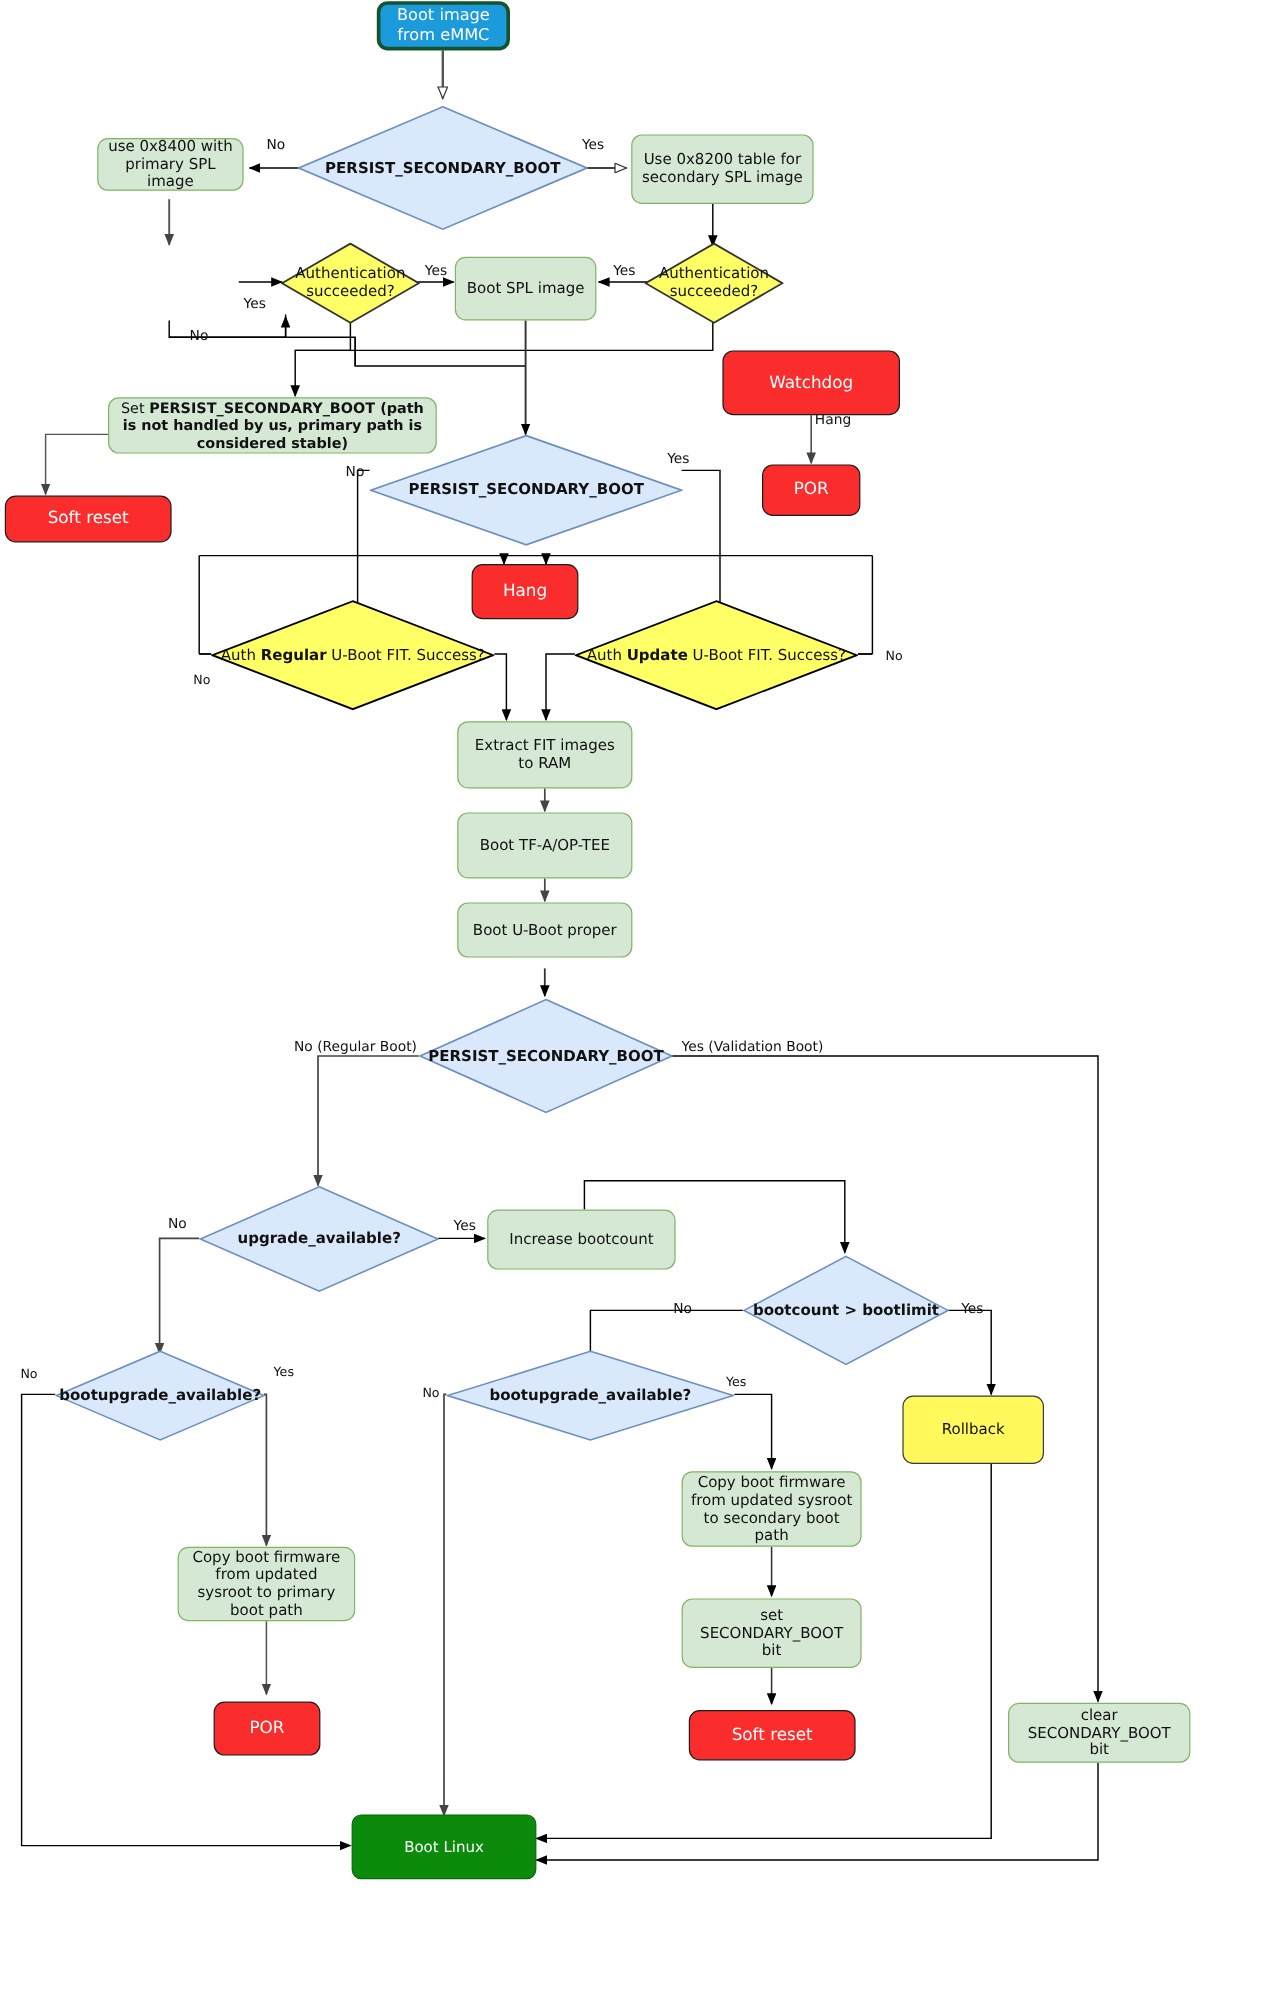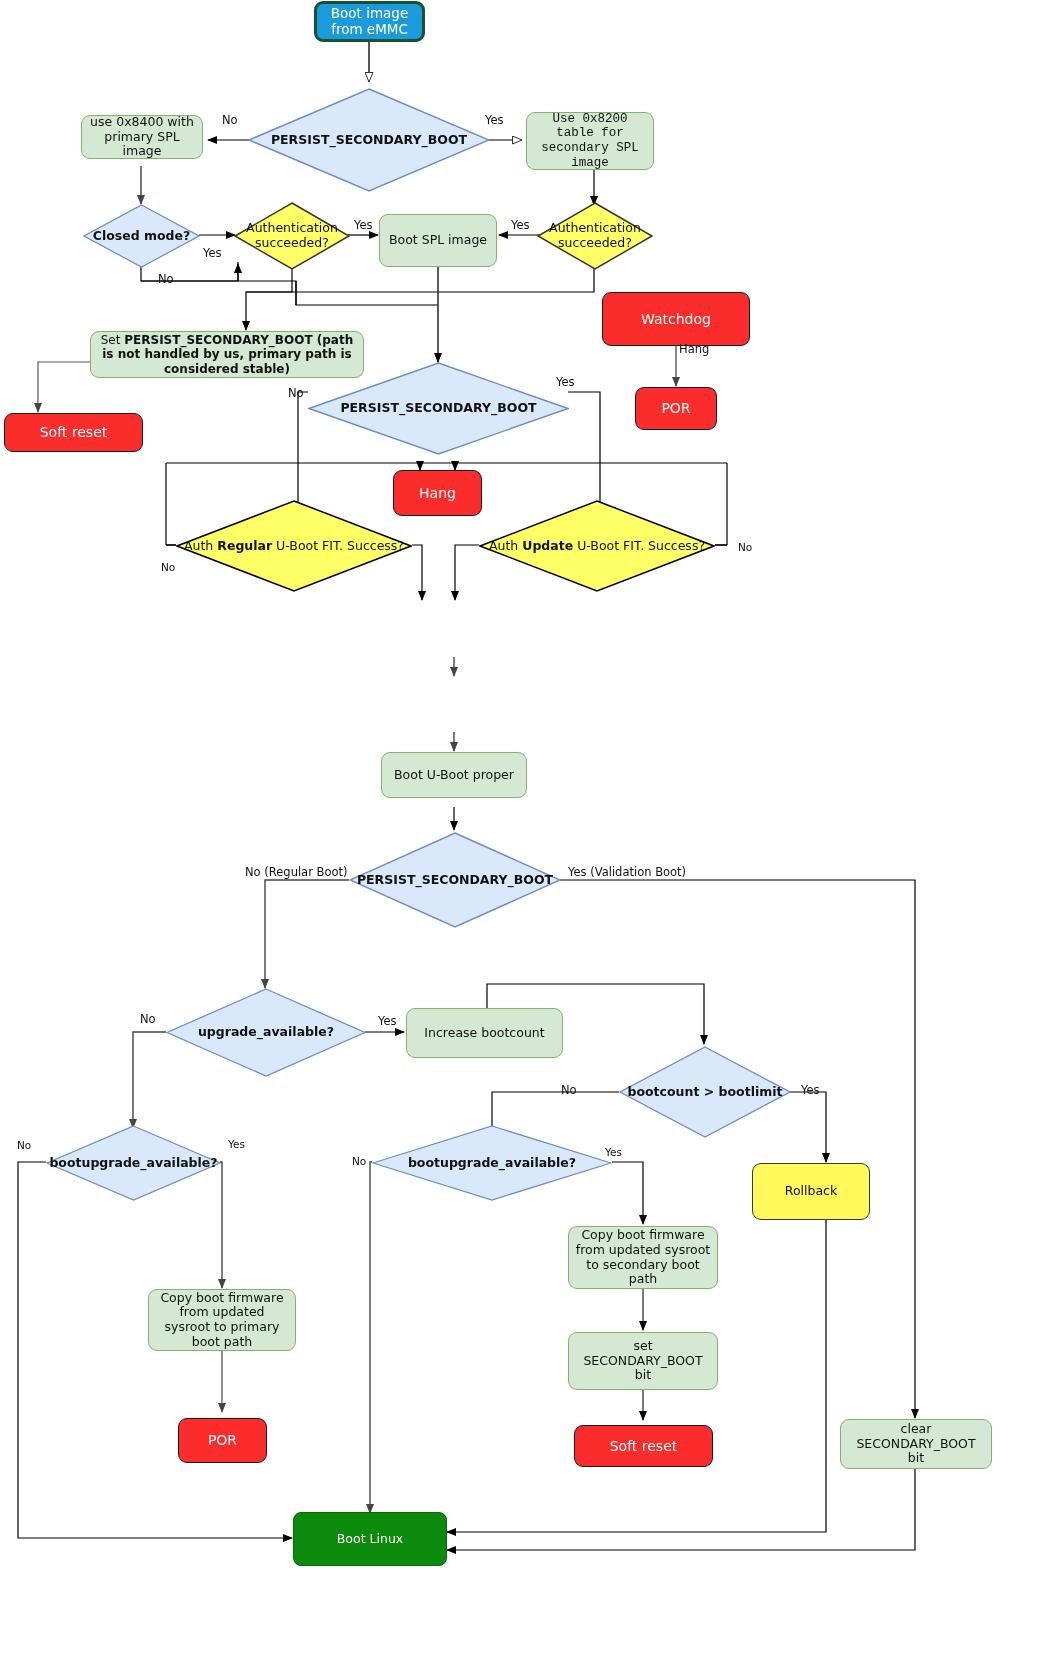--- a/index.html
+++ b/index.html
@@ -155,30 +155,24 @@
     <svg class="shape" viewBox="0 0 242 104" preserveAspectRatio="none">
       <polygon points="121,1 241,52 121,103 1,52" fill="#dae8fc" stroke="#6c8ebf" stroke-width="1.4"></polygon>
     </svg>
     <span class="lbl">PERSIST_SECONDARY_BOOT</span>
   </div>
 
   <div class="node proc" style="left:81px;top:115px;width:122px;height:44px;">
     <span class="lbl">use 0x8400 with primary SPL image</span>
   </div>
 
-  <div class="node proc" style="left:526px;top:112px;width:128px;height:58px;font-family:Liberation Mono, monospace;">
+  <div class="node proc" style="left:526px;top:112px;width:152px;height:58px;">
     <span class="lbl">Use 0x8200 table for secondary SPL image</span>
   </div>
 
-  <div class="dia blue" style="left:83px;top:204px;width:117px;height:64px;">
-    <svg class="shape" viewBox="0 0 117 64" preserveAspectRatio="none">
-      <polygon points="58.5,1 116,32 58.5,63 1,32" fill="#dae8fc" stroke="#6c8ebf" stroke-width="1.2"></polygon>
-    </svg>
-    <span class="lbl nbold">Closed mode?</span>
-  </div>
 
   <div class="dia" style="left:234px;top:202px;width:116px;height:68px;">
     <svg class="shape" viewBox="0 0 116 68" preserveAspectRatio="none">
       <polygon points="58,1 115,34 58,67 1,34" fill="#ffff66" stroke="#333" stroke-width="1.5"></polygon>
     </svg>
     <span class="lbl">Authentication succeeded?</span>
   </div>
 
   <div class="dia" style="left:537px;top:202px;width:116px;height:68px;">
     <svg class="shape" viewBox="0 0 116 68" preserveAspectRatio="none">
@@ -225,21 +219,27 @@
     <span class="lbl"><span>Auth </span><span class="bold">Update</span><span> U-Boot FIT. Success?</span></span>
   </div>
 
   <div class="dia" style="left:176px;top:500px;width:236px;height:92px;">
     <svg class="shape" viewBox="0 0 236 92" preserveAspectRatio="none">
       <polygon points="118,1 235,46 118,91 1,46" fill="#ffff66" stroke="#000" stroke-width="1.5"></polygon>
     </svg>
     <span class="lbl"><span>Auth </span><span class="bold">Regular</span><span> U-Boot FIT. Success?</span></span>
   </div>
 
-
+  <div class="node proc" style="left:381px;top:601px;width:146px;height:56px;">
+    <span class="lbl">Extract FIT images to RAM</span>
+  </div>
+
+  <div class="node proc" style="left:381px;top:677px;width:146px;height:55px;">
+    <span class="lbl">Boot TF-A/OP-TEE</span>
+  </div>
 
   <div class="node proc" style="left:381px;top:752px;width:146px;height:46px;">
     <span class="lbl">Boot U-Boot proper</span>
   </div>
 
   <div class="dia blue" style="left:349px;top:832px;width:212px;height:96px;">
     <svg class="shape" viewBox="0 0 212 96" preserveAspectRatio="none">
       <polygon points="106,1 211,48 106,95 1,48" fill="#dae8fc" stroke="#6c8ebf" stroke-width="1.4"></polygon>
     </svg>
     <span class="lbl">PERSIST_SECONDARY_BOOT</span>

